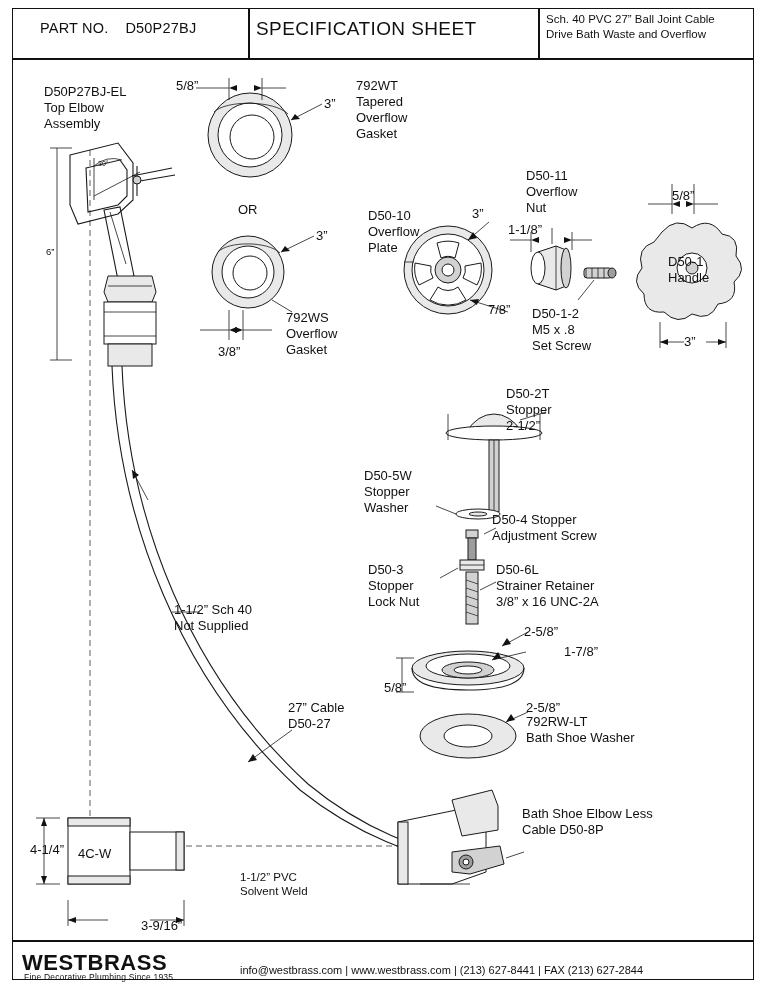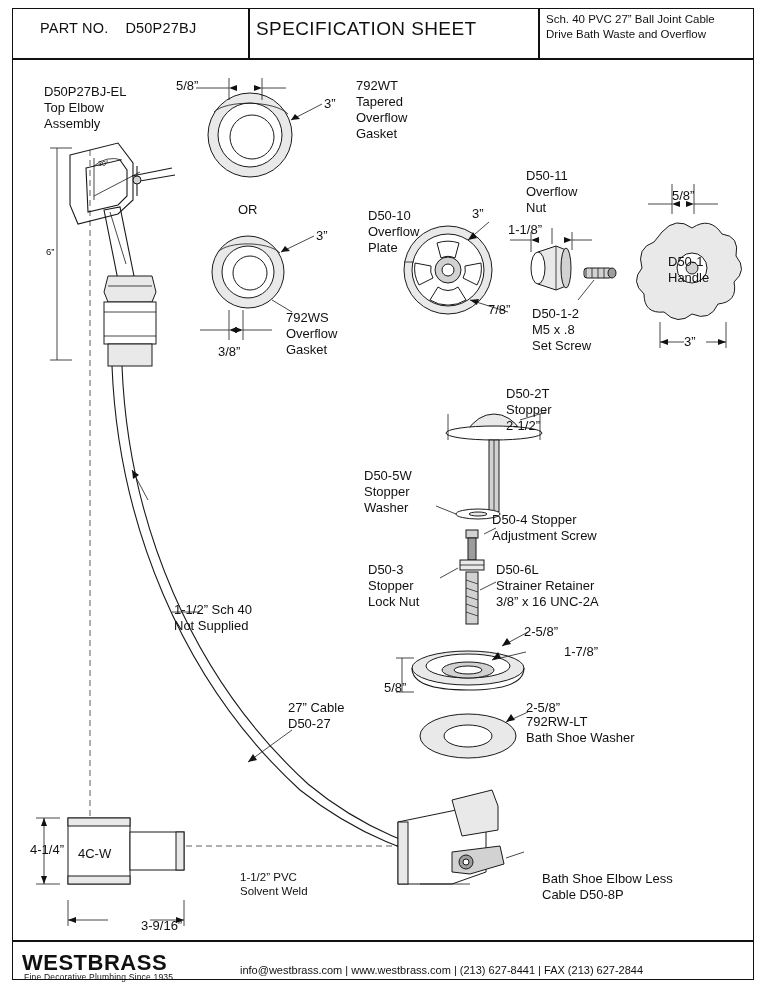--- a/index.html
+++ b/index.html
@@ -494,20 +494,20 @@
   <div class="lbl" style="left:288px; top:700px;">27” Cable
 D50-27</div>
 
   <div class="lbl sm" style="left:240px; top:828px;margin-top:42px;">1-1/2” PVC
 Solvent Weld</div>
 
   <div class="lbl" style="left:30px; top:842px;">4-1/4”</div>
   <div class="lbl" style="left:78px; top:846px;">4C-W</div>
   <div class="lbl" style="left:104px; top:918px;margin-left:37px;">3-9/16”</div>
 
-  <div class="lbl" style="left:522px; top:871px;margin-left:20px;">Bath Shoe Elbow Less
+  <div class="lbl" style="left:522px; top:806px;">Bath Shoe Elbow Less
 Cable D50-8P</div>
 
   <div class="footer-logo">WESTBRASS</div>
   <div class="footer-tag">Fine Decorative Plumbing Since 1935</div>
   <div class="footer-contact">info@westbrass.com  |  www.westbrass.com  |   (213) 627-8441  |  FAX (213) 627-2844</div>
 
 </div>
 
 </body></html>

